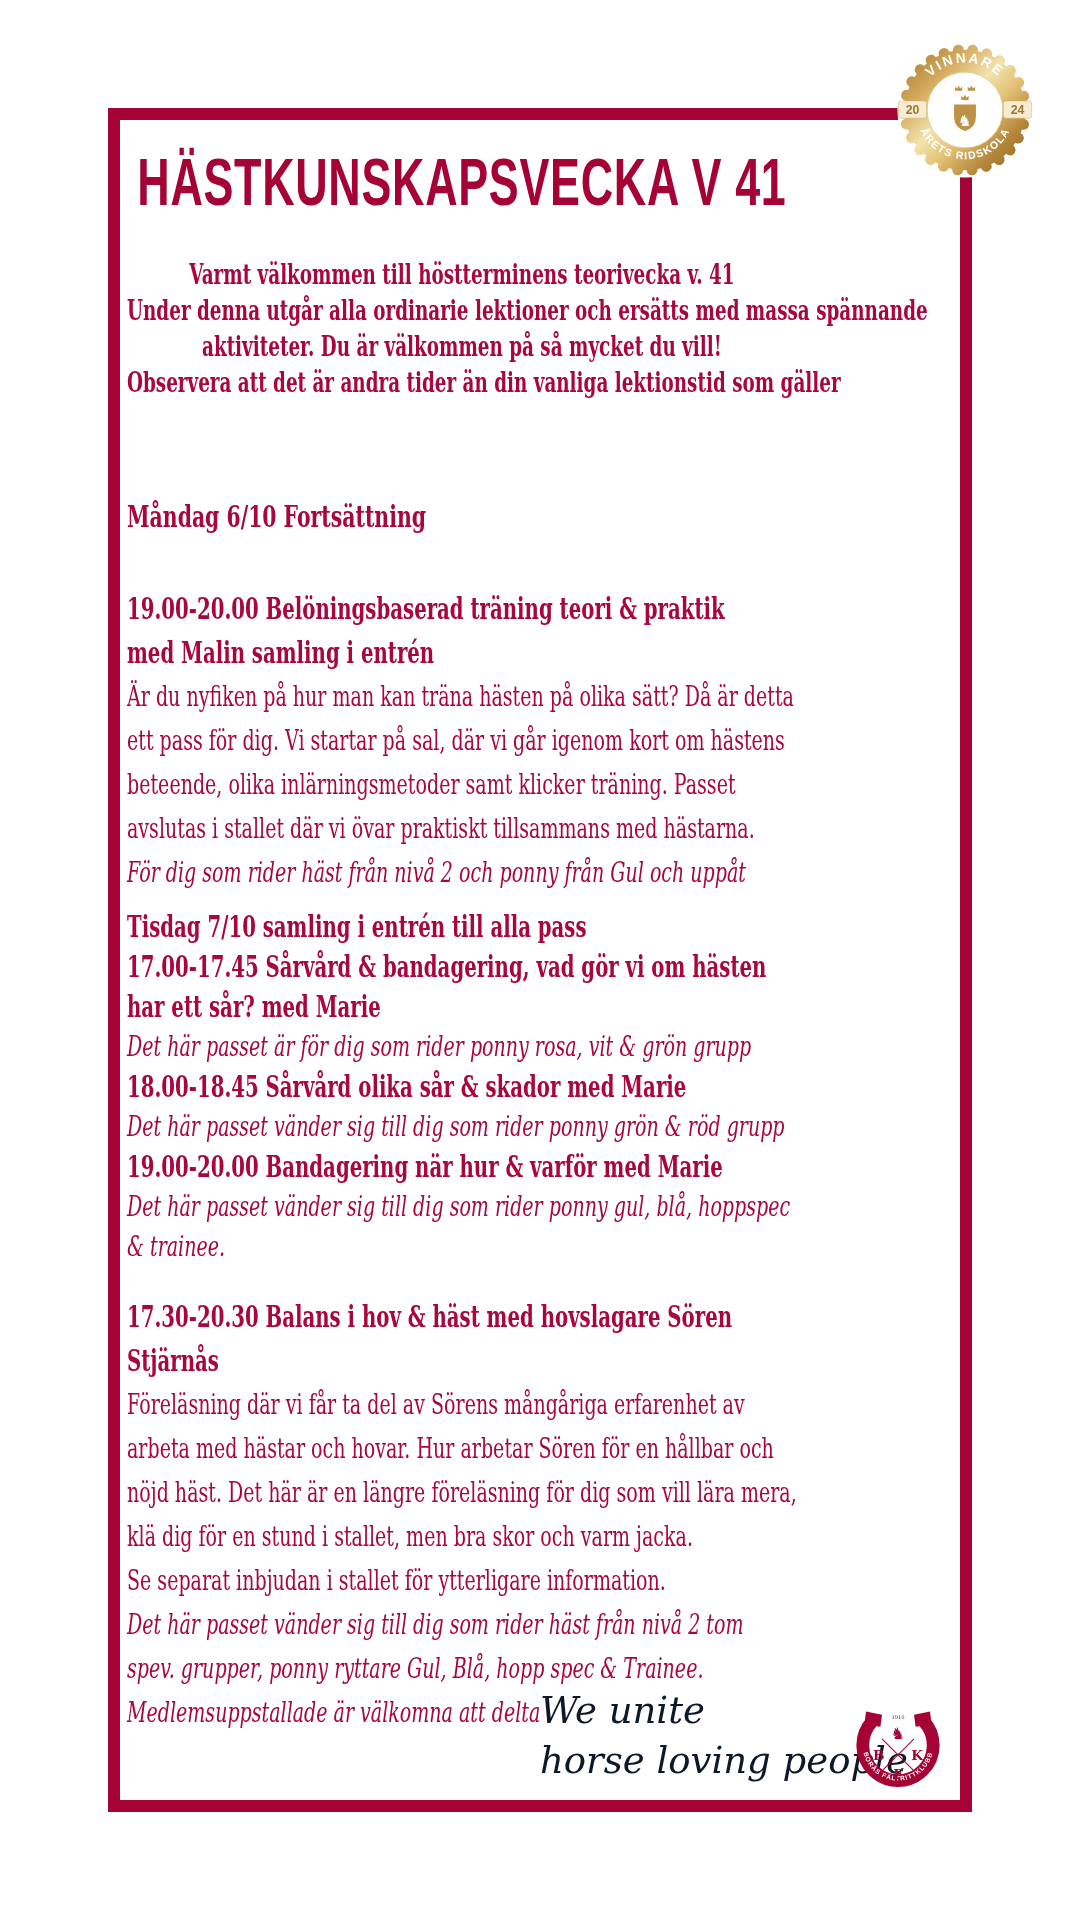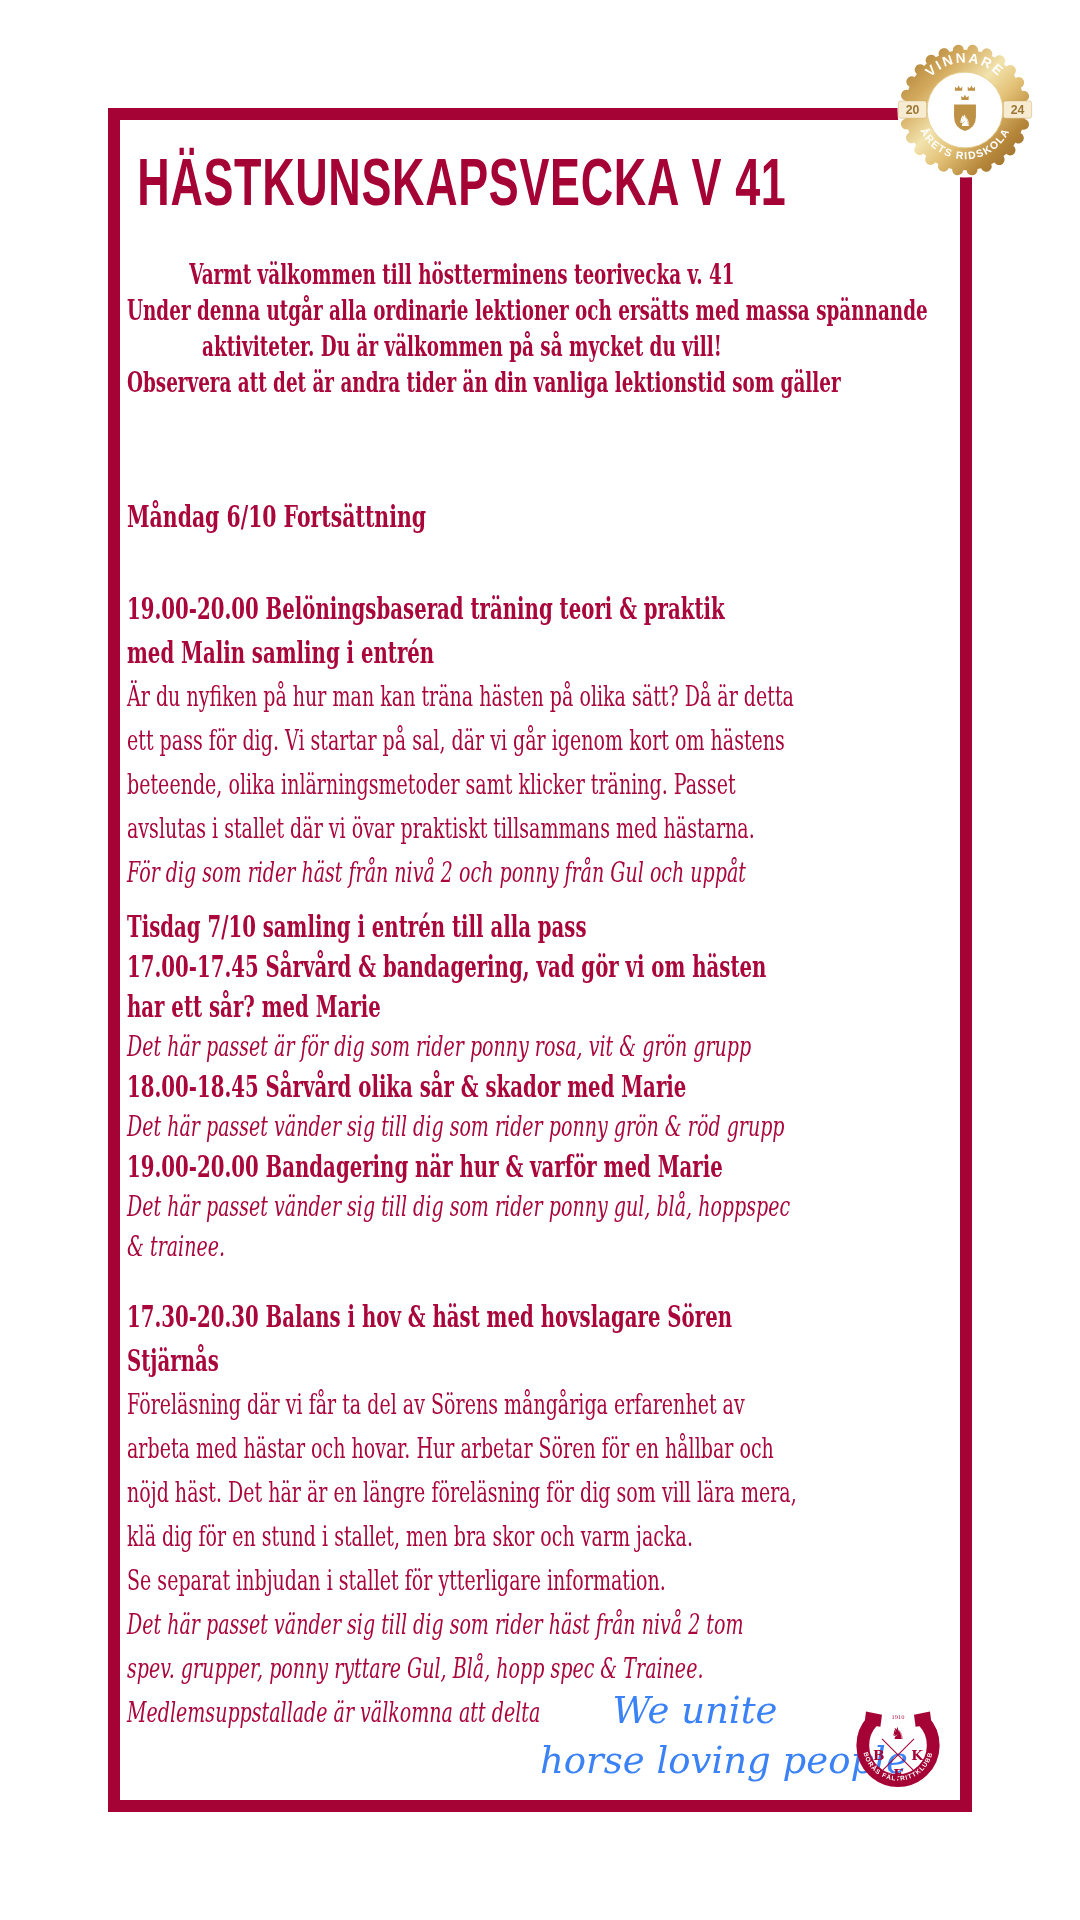--- a/index.html
+++ b/index.html
@@ -59,24 +59,24 @@
   .badge{
     position:absolute;
     left:892px;top:37px;
     width:146px;height:146px;
     z-index:5;
   }
   
   .tagline{
     position:absolute;
     top:1686px;left:540px;width:310px;
-    text-align:center;
+    text-align:left;
     font-family:"DejaVu Serif", serif;
     font-style:italic;
-    color:#3b82f6;
+    color:#0f172a;
     font-size:37px;
     line-height:50px;
     z-index:3;
     white-space:nowrap;
   }
   .club-logo{
     position:absolute;
     left:850px;top:1702px;
     width:96px;height:104px;
     z-index:5;

